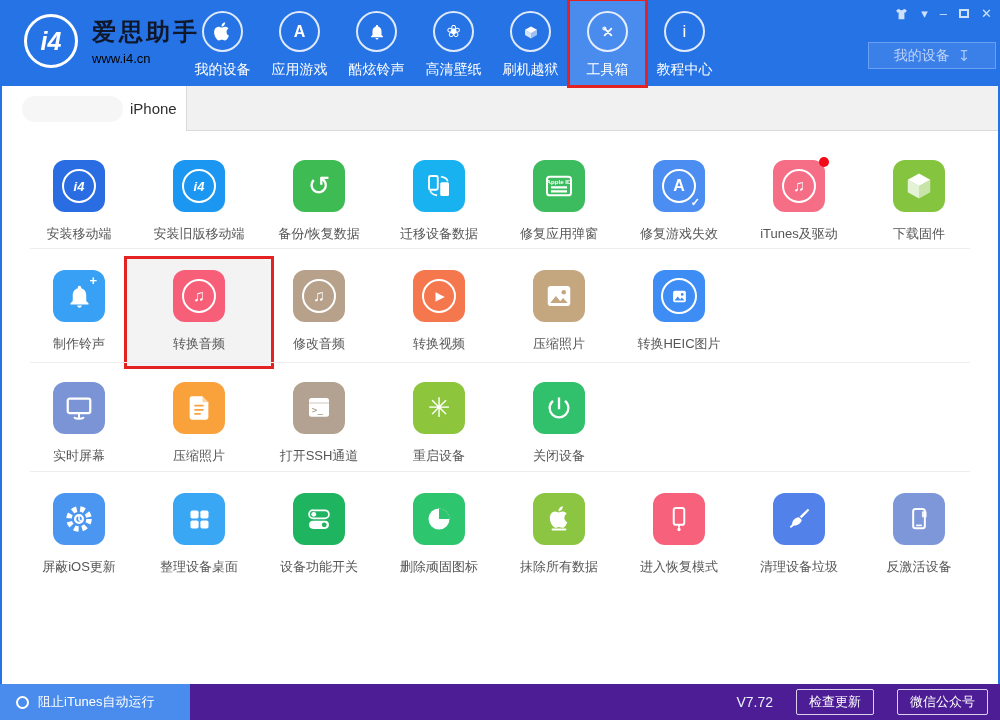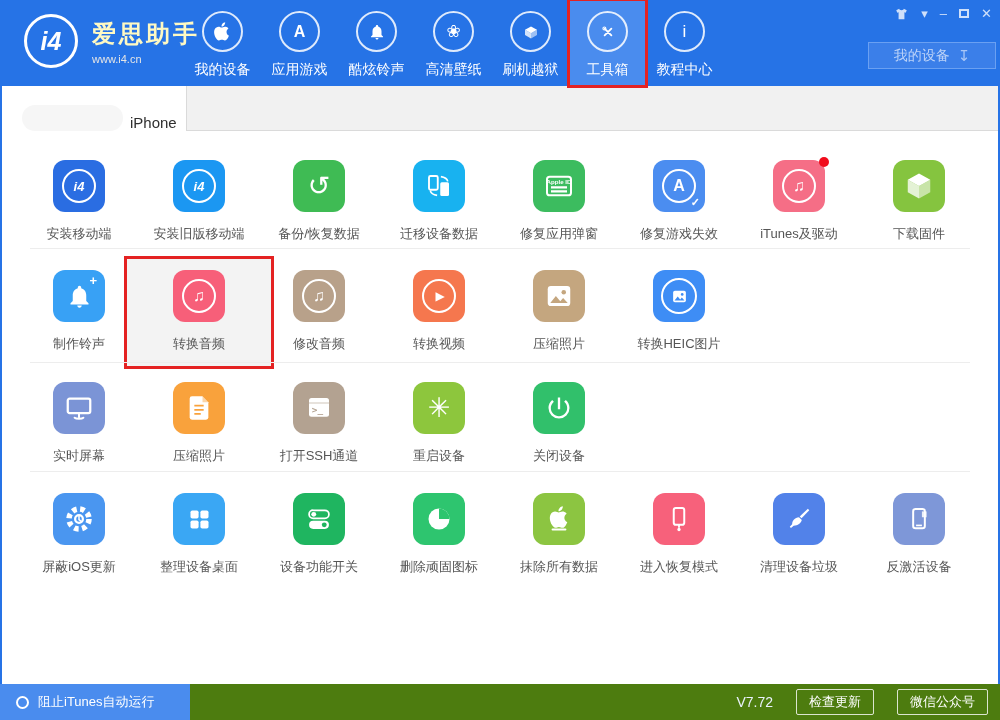--- a/index.html
+++ b/index.html
@@ -4,38 +4,38 @@
 <style>
   * { margin:0; padding:0; box-sizing:border-box; }
   html,body { width:1000px; height:720px; }
   body { font-family:"Liberation Sans", sans-serif; }
   .app { position:relative; width:1000px; height:720px; background:#2673e6; overflow:hidden; }
 
   
   header { position:relative; height:86px; background:#2673e6; }
   .brand { position:absolute; left:24px; top:14px; display:flex; align-items:center; gap:14px; }
   .logo-ring { width:54px; height:54px; border:3px solid #fff; border-radius:50%; display:flex; align-items:center; justify-content:center; color:#fff; font-size:25px; font-weight:bold; font-style:italic; }
-  .brand-title { font-size:24px; font-weight:bold; color:#fef9c3; letter-spacing:3px; }
-  .brand-sub { font-size:11px; color:#e5e5e5; margin-top:3px; }
+  .brand-title { font-size:24px; font-weight:bold; color:#0f172a; letter-spacing:3px; }
+  .brand-sub { font-size:13px; color:#000000; margin-top:3px; }
 
   .mainnav { position:absolute; left:184px; top:0; display:flex; height:86px; }
   .nav-item { width:77px; display:flex; flex-direction:column; align-items:center; gap:9px; padding-top:11px; color:#fff; cursor:pointer; }
   .nav-ring { width:41px; height:41px; border:2px solid rgba(255,255,255,.85); border-radius:50%; display:flex; align-items:center; justify-content:center; font-size:17px; }
   .nav-label { font-size:14px; white-space:nowrap; }
   .nav-item.active { background:#4a8cee; outline:3px solid #e42222; outline-offset:-1px; }
 
   .win-controls { position:absolute; top:6px; right:8px; display:flex; gap:12px; align-items:center; color:#cfe0fa; font-size:13px; }
   .win-controls span { cursor:pointer; display:flex; align-items:center; }
   .ctl-max-box { width:10px; height:9px; border:2px solid #cfe0fa; }
   .dl-btn { position:absolute; right:4px; top:42px; width:128px; height:27px; background:#3b7fe9; border:1px solid #6aa0f2; color:#bcd3f8; font-size:14px; display:flex; align-items:center; justify-content:center; gap:8px; cursor:pointer; font-family:inherit; }
   .dl-glyph { font-size:15px; color:#a9c6f6; }
 
   
   .tabbar { height:45px; margin:0 2px; display:flex; background:#fff; }
-  .tab-active { width:184px; background:#fff; display:flex; align-items:flex-end; cursor:pointer; }
+  .tab-active { width:184px; background:#fff; display:flex; align-items:center; cursor:pointer; }
   .pill { width:101px; height:26px; border-radius:13px; background:#f6f6f6; margin-left:20px; }
   .tab-label { font-size:15px; color:#2f2f2f; margin-left:7px; }
   .tab-rest { flex:1; background:#f1f1f1; border-left:1px solid #dadada; border-bottom:1px solid #dadada; }
 
   
   .content { height:553px; margin:0 2px; background:#fff; overflow:hidden; }
   .grid-row { display:grid; grid-template-columns:repeat(8,120px); padding-left:17px; position:relative; }
   .grid-row.sep::after { content:""; position:absolute; left:28px; right:28px; bottom:0; height:1px; background:#ededed; }
   .r1 { padding-top:29px; height:118px; }
   .r2 { padding-top:21px; height:114px; }
@@ -51,21 +51,21 @@
   .i4g { font-size:13px; font-weight:bold; font-style:italic; }
   .note { font-size:16px; }
   .play { font-size:12px; margin-left:2px; }
   .asg { font-size:16px; font-weight:bold; }
   .big-glyph { font-size:27px; color:#fff; }
   .badge-dot { position:absolute; top:-3px; right:-4px; width:10px; height:10px; border-radius:50%; background:#f10c1c; }
   .corner-plus { position:absolute; top:3px; right:8px; font-size:13px; font-weight:bold; color:#fff; }
   .corner-check { position:absolute; bottom:3px; right:5px; font-size:11px; font-weight:bold; color:#fff; }
 
   
-  .statusbar { height:36px; background:#4d7c0f; display:flex; align-items:center; }
+  .statusbar { height:36px; background:#4c1d95; display:flex; align-items:center; }
   .status-left { width:190px; height:36px; background:#4a8cee; display:flex; align-items:center; gap:9px; padding-left:16px; color:#fff; font-size:13px; cursor:pointer; }
   .radio { width:13px; height:13px; border:2px solid #fff; border-radius:50%; flex:none; }
   .status-right { margin-left:auto; display:flex; align-items:center; gap:23px; padding-right:12px; }
   .version { color:#eaf2fd; font-size:14px; }
   .sbtn { background:transparent; border:1px solid rgba(255,255,255,.8); color:#fff; font-size:13px; padding:3px 12px; border-radius:2px; cursor:pointer; font-family:inherit; }
   svg { display:block; }
 </style>
 </head>
 <body>
 

